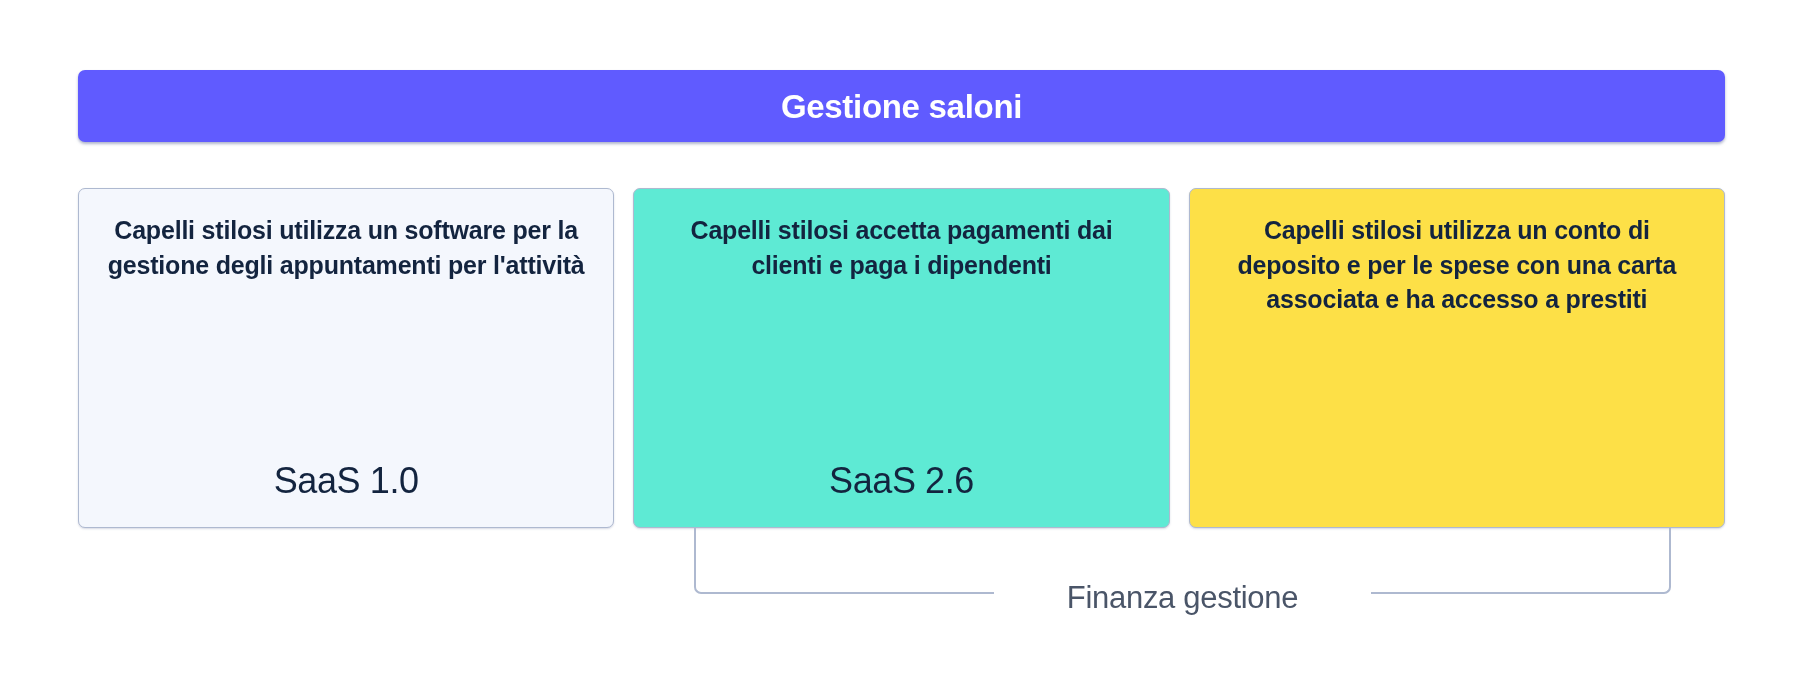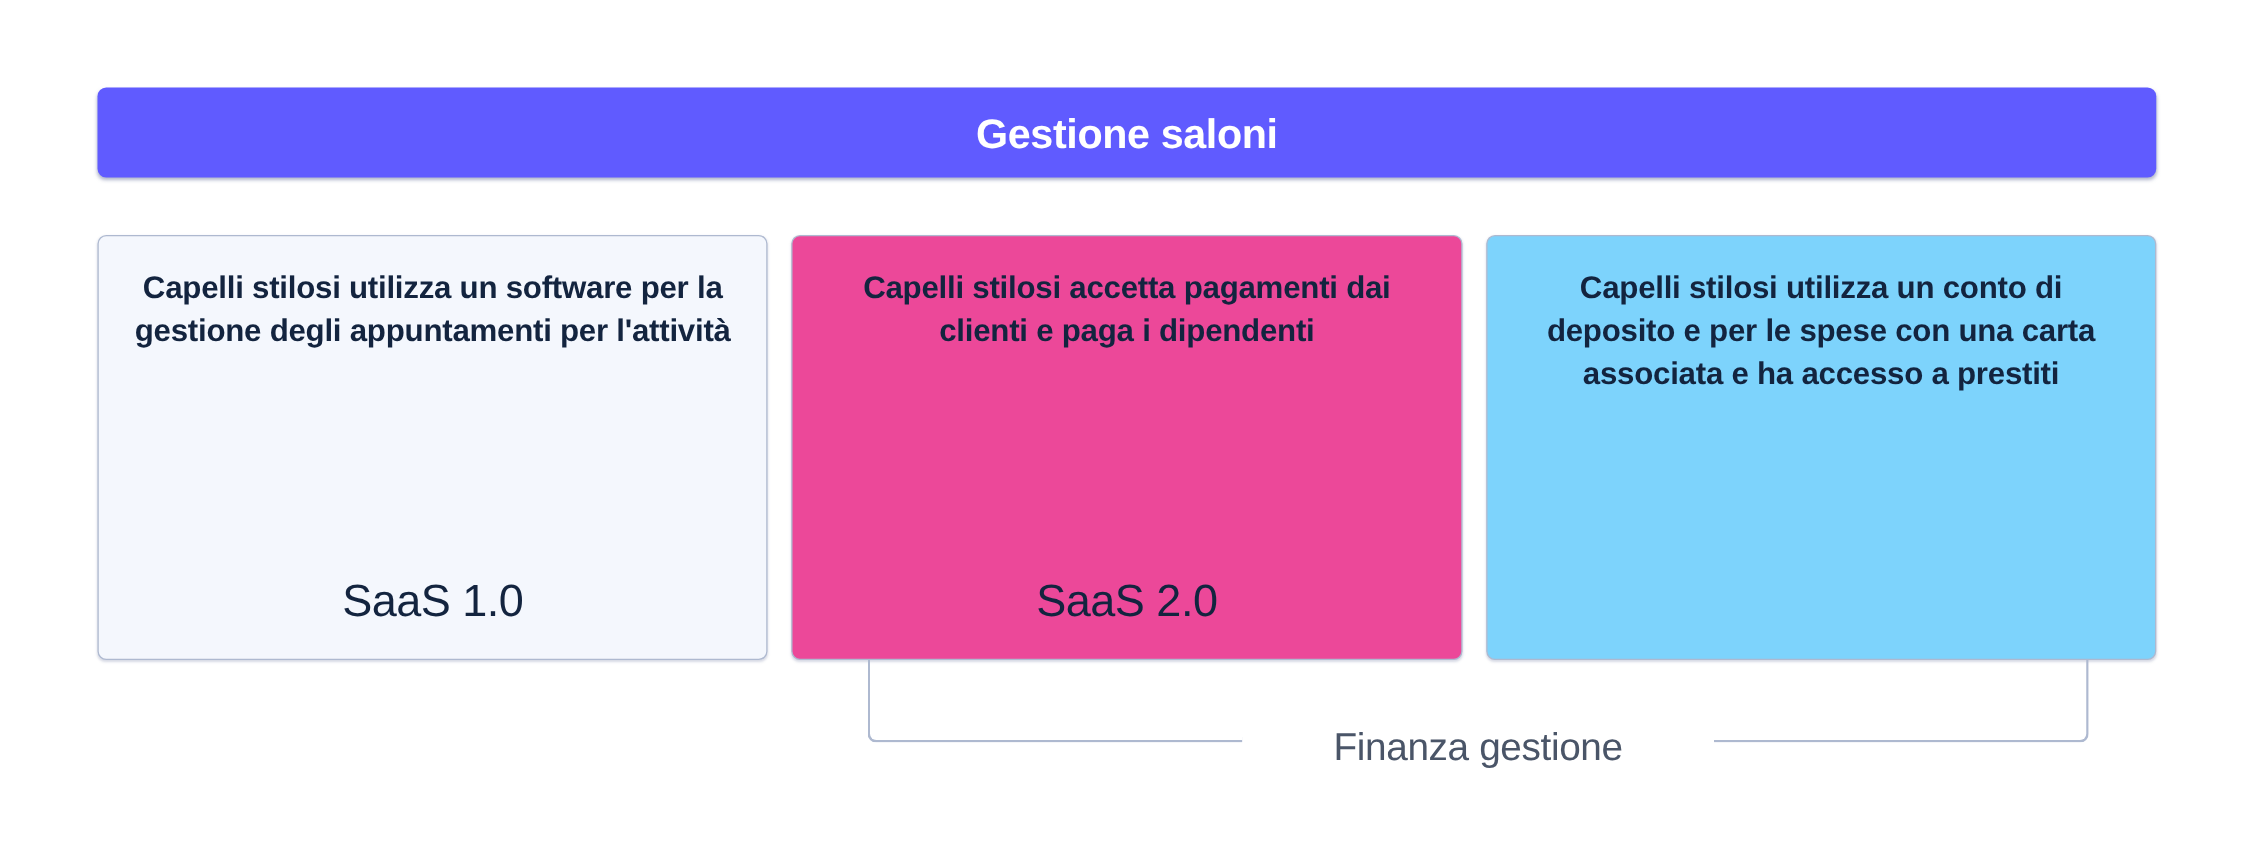--- a/index.html
+++ b/index.html
@@ -143,26 +143,26 @@
     <div class="header-title" style="color: rgb(255, 255, 255);">Gestione saloni</div>
   </div>
 
   <div class="card-row">
 
     <div class="card" id="card-0" style="background: rgb(244, 247, 253); border-color: rgb(174, 185, 208);">
       <p class="card-body">Capelli stilosi utilizza un software per la gestione degli appuntamenti per l'attività</p>
       <p class="card-label">SaaS 1.0</p>
     </div>
 
-    <div class="card" id="card-1" style="background: #ec4899; border-color: rgb(174, 185, 208);">
+    <div class="card" id="card-1" style="background: #5eead4; border-color: rgb(174, 185, 208);">
       <p class="card-body">Capelli stilosi accetta pagamenti dai clienti e paga i dipendenti</p>
-      <p class="card-label">SaaS 2.0</p>
+      <p class="card-label">SaaS 2.6</p>
     </div>
 
-    <div class="card" id="card-2" style="background: #7dd3fc; border-color: rgb(174, 185, 208);">
+    <div class="card" id="card-2" style="background: #fde047; border-color: rgb(174, 185, 208);">
       <p class="card-body">Capelli stilosi utilizza un conto di deposito e per le spese con una carta associata e ha accesso a prestiti</p>
     </div>
 
   </div>
 
   <div class="bracket">
     <div class="bracket-line-left" style="border-color: rgb(174, 185, 208);"></div>
     <div class="bracket-line-right" style="border-color: rgb(174, 185, 208);"></div>
     <div class="bracket-label" style="color: rgb(74, 85, 104);">Finanza gestione</div>
   </div>

